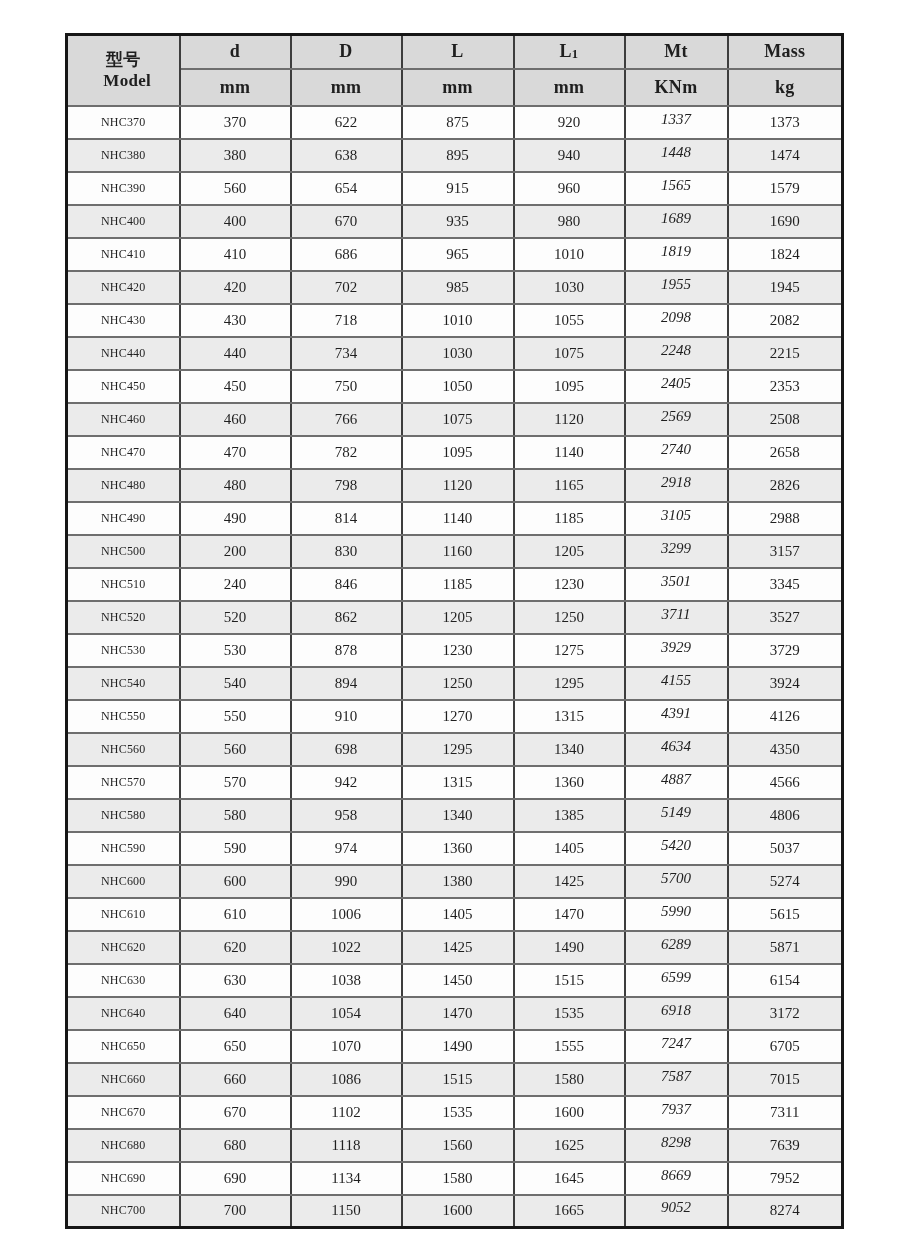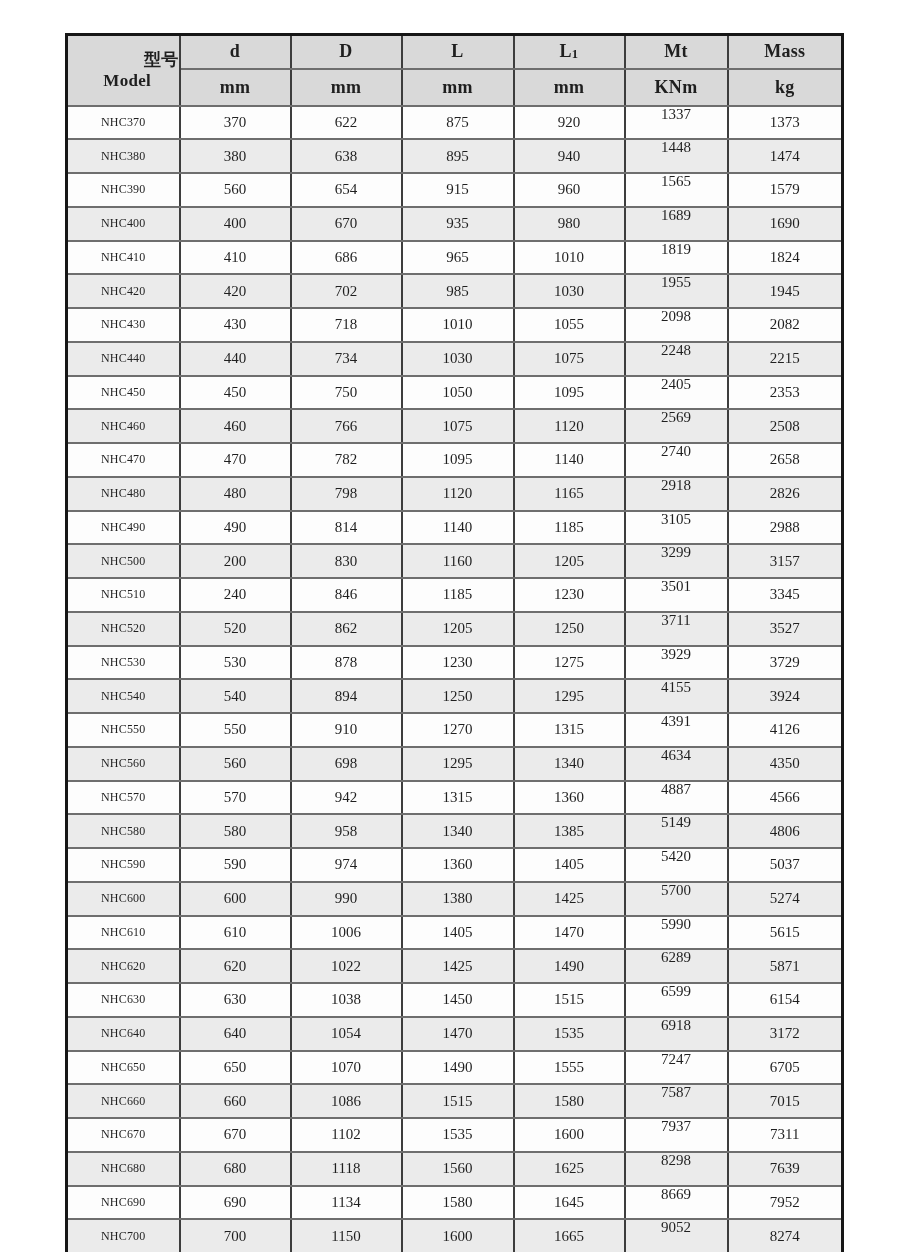--- a/index.html
+++ b/index.html
@@ -48,39 +48,40 @@
     font-weight: 600;
     letter-spacing: 0.3px;
   }
   tr.head-name-row th { height: 34px; }
   tr.head-unit-row th { height: 37px; }
   th.model-th {
     font-size: 17px;
     line-height: 1.25;
     padding: 4px 0;
   }
-  th.model-th .cn { display: block; text-align: right; }
+  th.model-th .cn { display: block; }
   th.model-th .en { display: block; margin-left: 8px; }
   th sub.colsub {
     font-size: 70%;
     vertical-align: baseline;
     position: relative;
     bottom: -1px;
   }
   tbody tr { height: 33px; }
   tbody td {
     font-size: 15px;
     background: var(--row-bg);
   }
   tbody tr:nth-child(even) td { background: var(--row-alt-bg); }
   td.model-cell { font-size: 12px; letter-spacing: 0.2px; }
   td.mt-cell {
     vertical-align: bottom;
     line-height: 1.05;
-    padding-bottom: 16px;
+    padding-bottom: 10px;
+    font-style: italic;
   }
 </style>
 </head>
 <body>
 
 <div class="table-wrap">
   <table class="spec-table">
     <colgroup>
       <col style="width:113px">
       <col style="width:111px">

